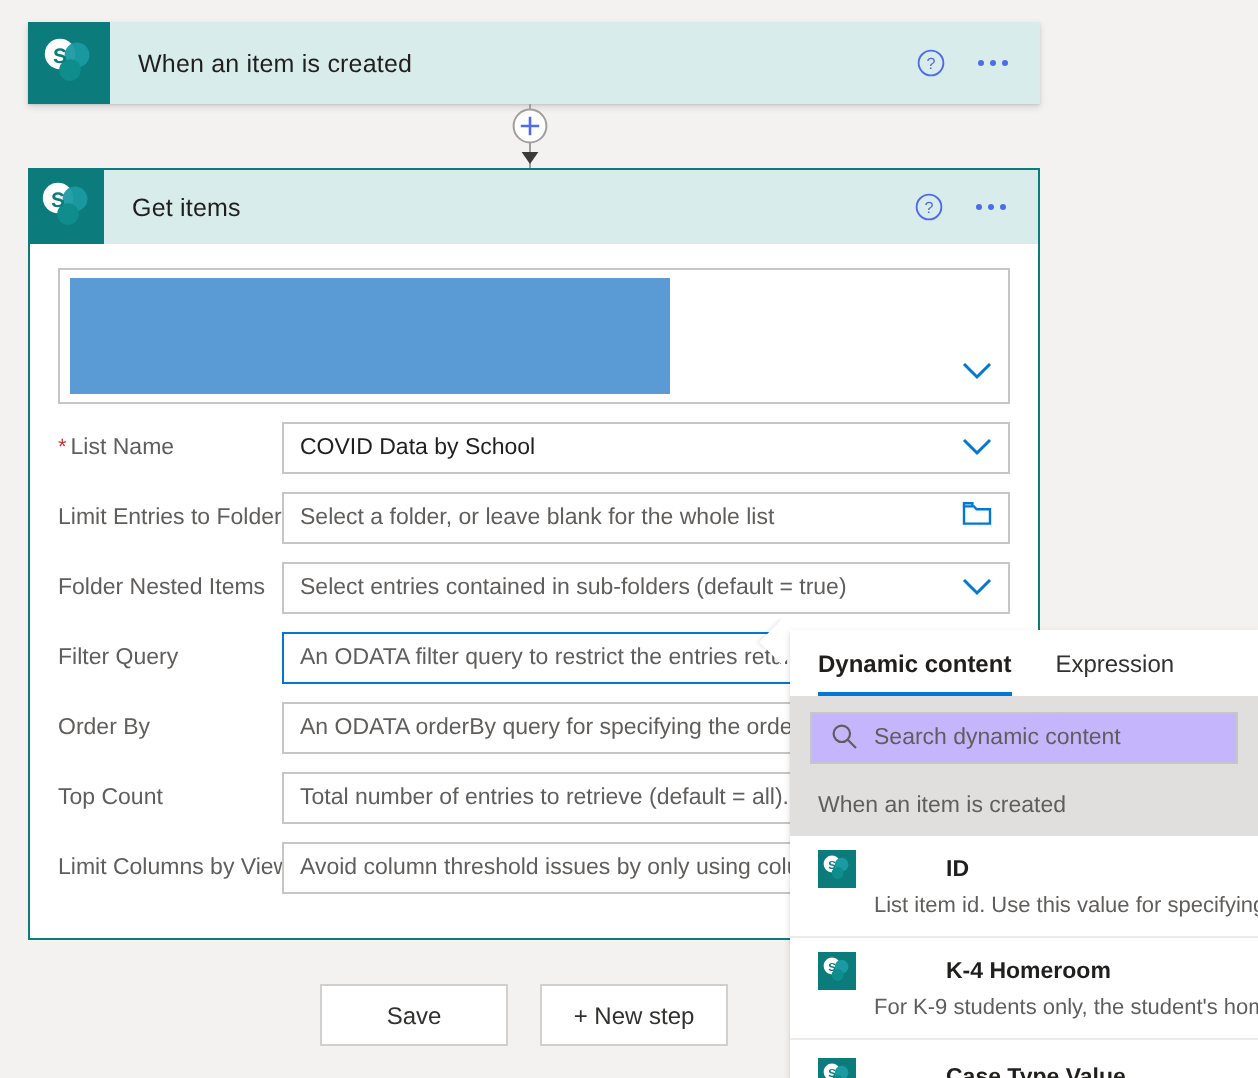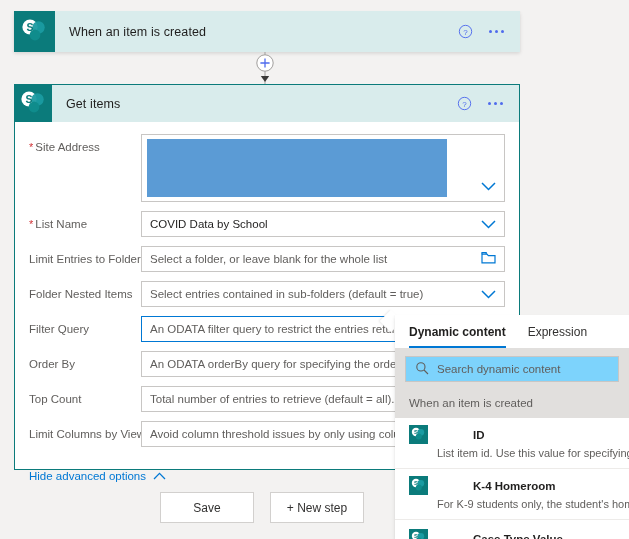--- a/index.html
+++ b/index.html
@@ -107,21 +107,21 @@
     box-shadow: -1px 1px 2px rgba(0,0,0,.08);
   }
   .dyn-tabs { display: flex; gap: 22px; padding: 10px 14px 0 14px; background: #fff; }
   .dyn-tab {
     font-size: 12px; color: #323130; padding-bottom: 7px;
     border-bottom: 2px solid transparent;
   }
   .dyn-tab.active { font-weight: bold; color: #201f1e; border-bottom-color: #0078d4; }
   .dyn-search-wrap { background: #e1dfdd; padding: 8px 10px; }
   .dyn-search {
-    background: #7dd3fc; border: 1px solid #c8c6c4;
+    background: #c4b5fd; border: 1px solid #c8c6c4;
     height: 26px; display: flex; align-items: center; gap: 8px;
     padding: 0 9px;
   }
   .dyn-search span { font-size: 11.5px; color: #605e5c; }
   .dyn-group {
     background: #e1dfdd; font-size: 11.5px; color: #605e5c;
     padding: 7px 14px 9px 14px;
   }
   .dyn-item { display: flex; gap: 9px; padding: 7px 0 7px 14px; border-bottom: 1px solid #edebe9; }
   .dyn-item .ico { width: 19px; height: 19px; flex: 0 0 19px; background: #0b7b7b; position: relative; }
@@ -204,23 +204,20 @@
             <i></i>
             <i></i>
           </span>
       </div>
     </div>
 
     <div class="card-body">
 
       
       <div class="row">
-        <div class="row-label">
-          <span class="req">*</span><span>Site Address</span>
-        </div>
         <div class="field tall">
           <div class="redacted"></div>
           <span class="chev">
             <svg width="15" height="9" viewBox="0 0 15 9">
                 <path d="M1 1 L7.5 7.5 L14 1" fill="none" stroke="#0078d4" stroke-width="1.5"></path>
               </svg>
           </span>
         </div>
       </div>
 
@@ -292,28 +289,20 @@
 
       
       <div class="row">
         <div class="row-label">Limit Columns by View</div>
         <div class="field">
           <div class="field-text">Avoid column threshold issues by only using columns def</div>
         </div>
       </div>
 
       
-      <div class="adv-link">
-        <span>Hide advanced options</span>
-        <span>
-          <svg width="13" height="8" viewBox="0 0 13 8">
-              <path d="M1 7 L6.5 1.4 L12 7" fill="none" stroke="#0078d4" stroke-width="1.3"></path>
-            </svg>
-        </span>
-      </div>
 
     </div>
   </div>
 
   <div id="dyn-pointer"></div>
   <div id="dyn-popup">
 
     <div class="dyn-tabs">
       <div class="dyn-tab active">Dynamic content</div>
       <div class="dyn-tab">Expression</div>

